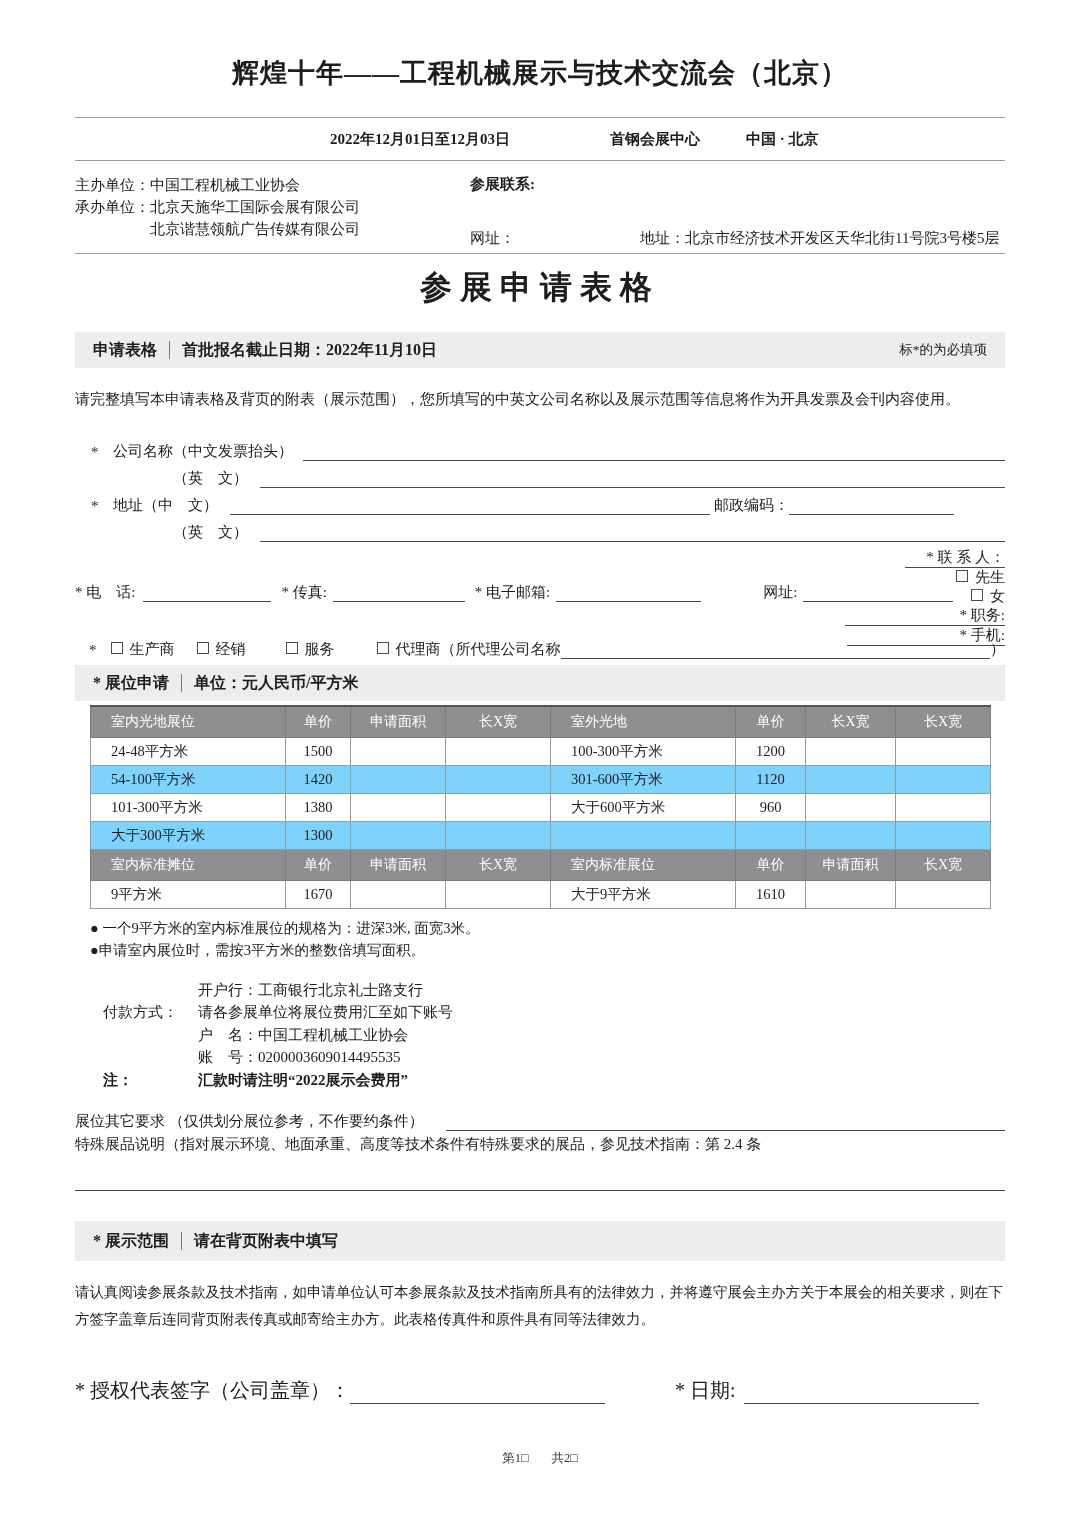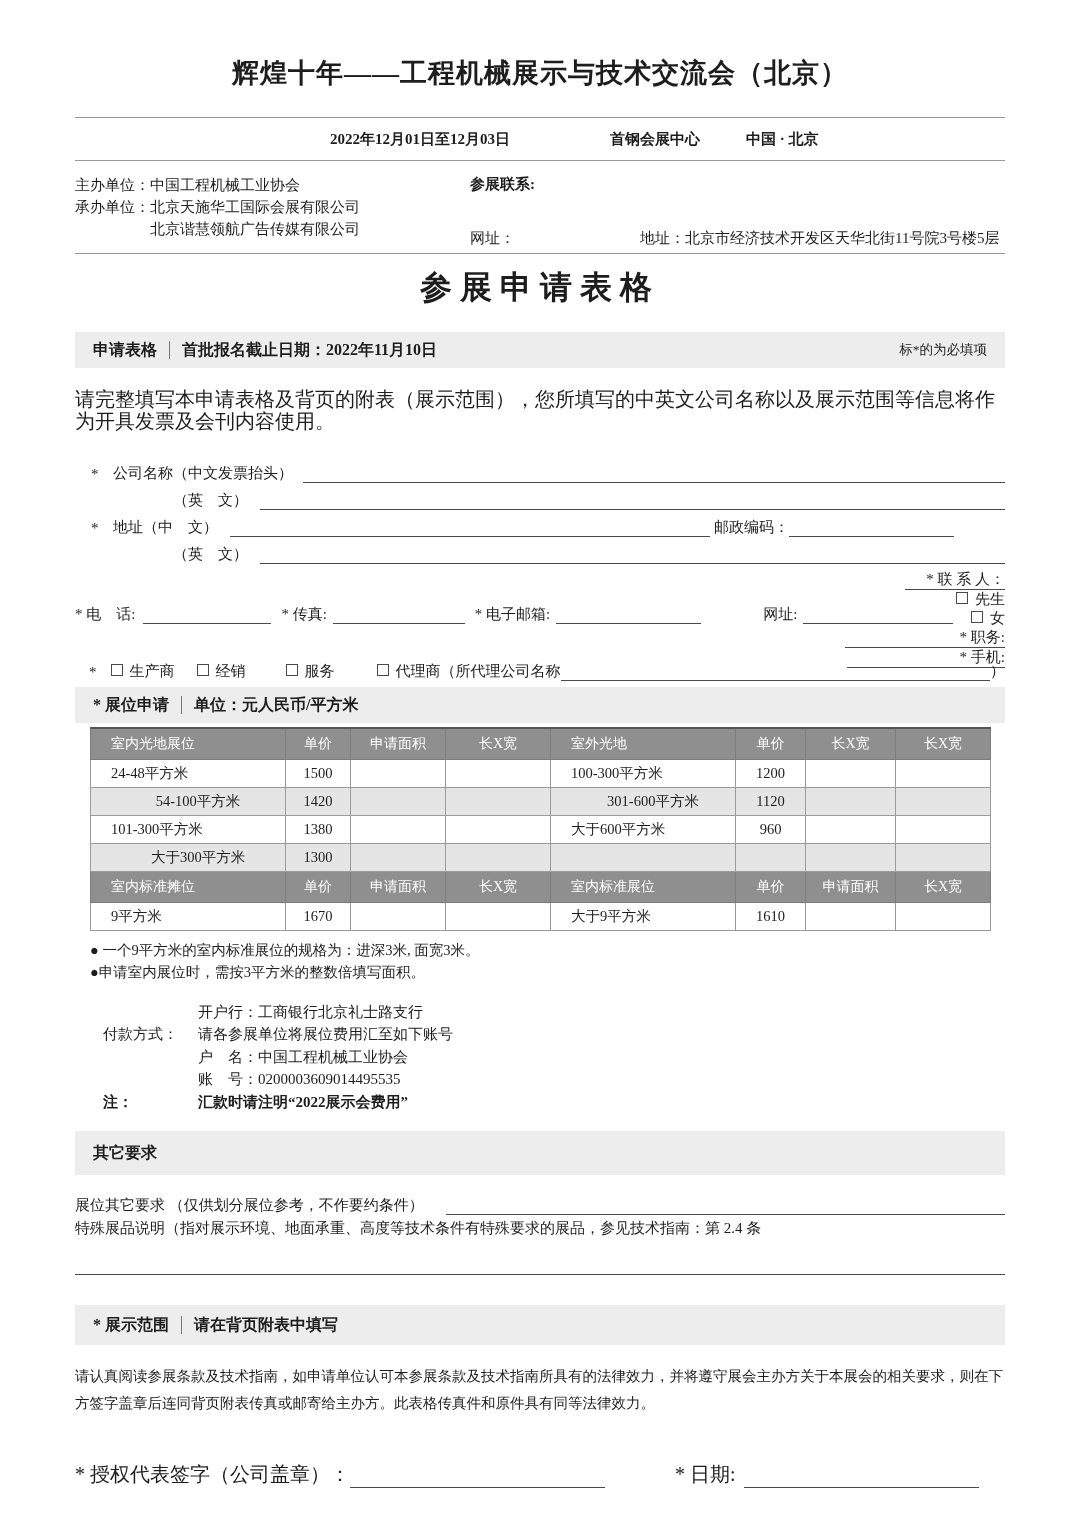--- a/index.html
+++ b/index.html
@@ -32,40 +32,40 @@
     background:#ededed; display:flex; align-items:center;
     padding:0 18px; font-weight:bold; font-size:16px;
   }
   .bar-apply { height:36px; margin-top:22px; }
   .bar-booth { height:36px; margin-top:6px; }
   .bar-other { height:44px; margin-top:18px; }
   .bar-scope { height:40px; margin-top:30px; }
   .vline { width:1px; height:18px; background:#777; margin:0 12px; }
   .bar-right-note { margin-left:auto; font-size:13.5px; font-weight:normal; }
 
-  .intro { margin-top:20px; font-size:20px; line-height:22px; }
+  .intro { margin-top:20px; font-size:15px; line-height:22px; }
 
   .frow { display:flex; align-items:flex-end; height:27px; font-size:15px; }
   .frow .star { width:38px; padding-left:16px; }
   .frow .lbl { white-space:nowrap; }
   .frow .fl { border-bottom:1px solid #4a4a4a; height:24px; }
   .flex1 { flex:1; }
   .mt24 { margin-top:24px; }
   .mt6 { margin-top:6px;flex-direction:column; }
   .mt22 { margin-top:22px; }
   .cb { display:inline-block; width:12px; height:12px; border:1px solid #4a4a4a; margin:0 7px 1px 0; vertical-align:-1px; background:#fff; }
   .gap { display:inline-block; }
 
   table.booth { border-collapse:collapse; width:900px; margin:4px 0 0 15px; table-layout:fixed; }
   table.booth td {
     border:1px solid #9b9b9b; height:28px; font-size:14.5px; text-align:center;
     overflow:hidden; white-space:nowrap;
   }
   table.booth tr.hdr td { background:#8f8f8f; color:#ffffff; font-size:14px; height:31px; border-color:#7c7c7c; }
-  table.booth tr.shade td { background:#e5e5e5;text-align:center; }
+  table.booth tr.shade td { background:#7dd3fc; }
   table.booth td.left { text-align:left; padding-left:20px; }
   table.booth { border-top:2px solid #555; }
 
   .notes { margin:8px 0 0 15px; font-size:14.5px; line-height:22px; }
   .pay-block { margin:18px 0 0 28px; font-size:15px; line-height:22.5px; }
   .pay-row { display:flex; }
   .pay-row .pl { width:95px; }
   .bold { font-weight:bold; }
 
   .other-row1 { display:flex; align-items:flex-end; height:24px; margin-top:16px; font-size:15px; }
@@ -288,23 +288,20 @@
     <div class="pay-row">
         <span class="pl"></span>
         <span>账　号：0200003609014495535</span>
       </div>
     <div class="pay-row">
         <span class="pl bold">注：</span>
         <span class="bold">汇款时请注明“2022展示会费用”</span>
       </div>
   </div>
 
-  <div class="section-bar bar-other">
-    <span>其它要求</span>
-  </div>
 
   <div class="other-row1">
     <span class="lbl">展位其它要求 （仅供划分展位参考，不作要约条件）</span>
     <span class="fl flex1" style="margin-left:22px;border-bottom:1px solid #4a4a4a;height:22px;"></span>
   </div>
   <div class="other-row2">
     <span>特殊展品说明（指对展示环境、地面承重、高度等技术条件有特殊要求的展品，参见技术指南：第 2.4 条</span>
   </div>
   <div class="fullline"></div>
 

